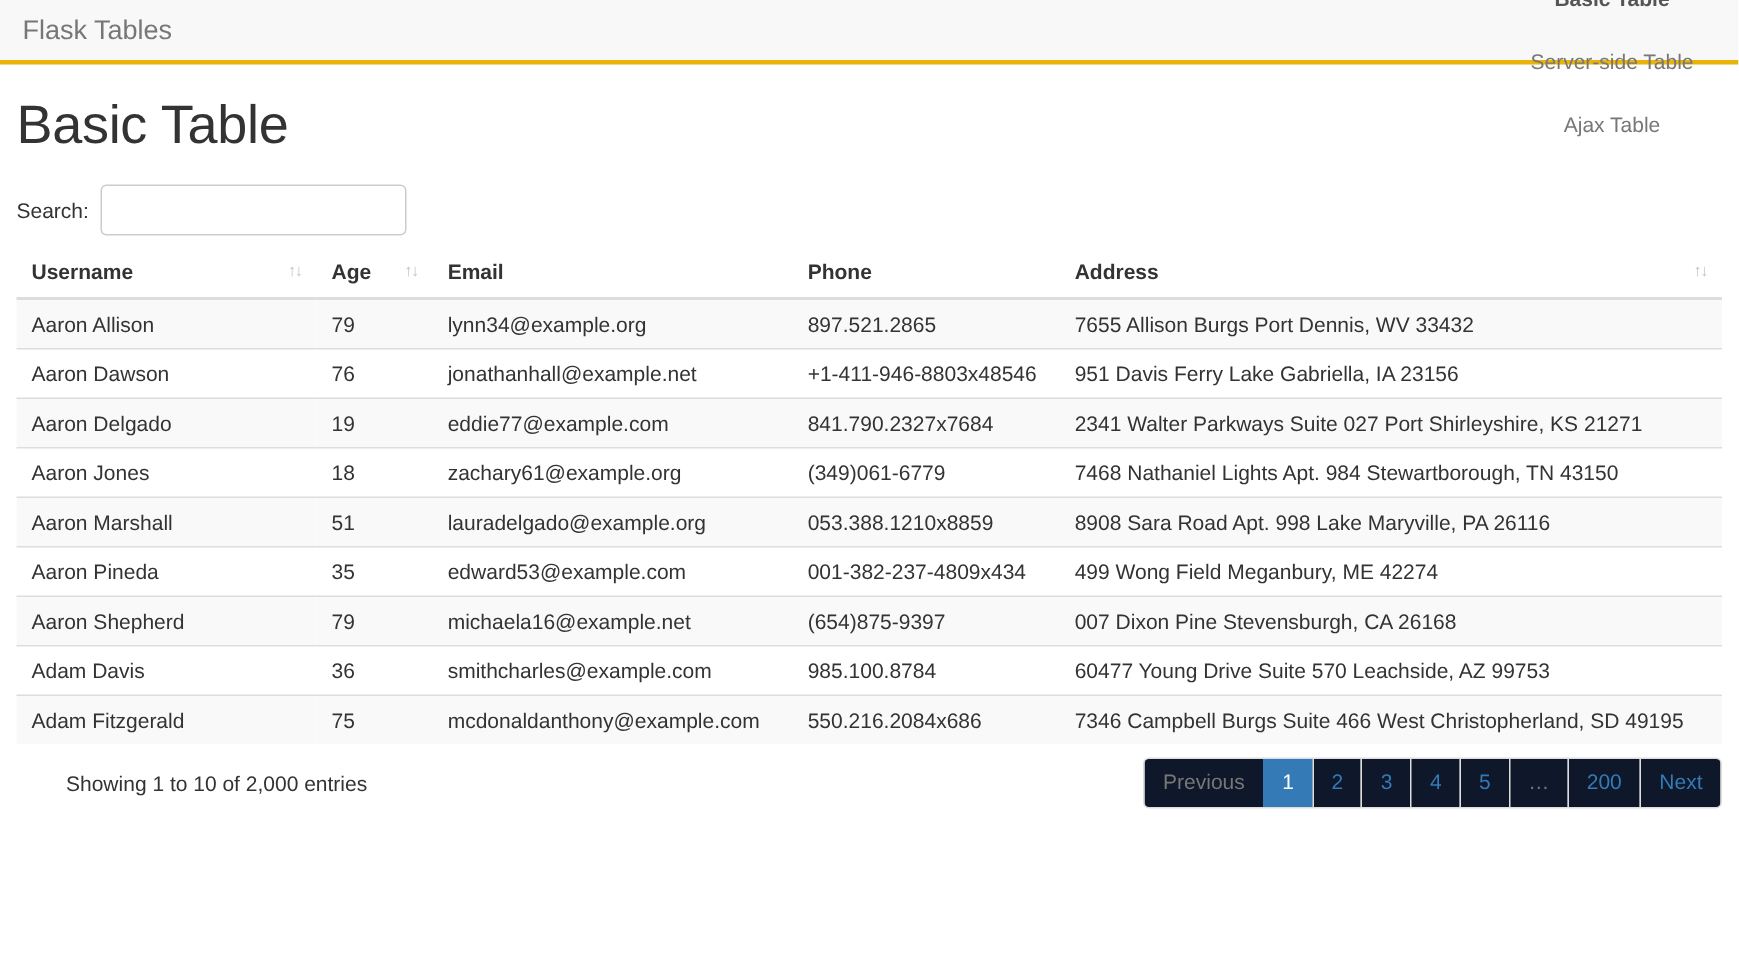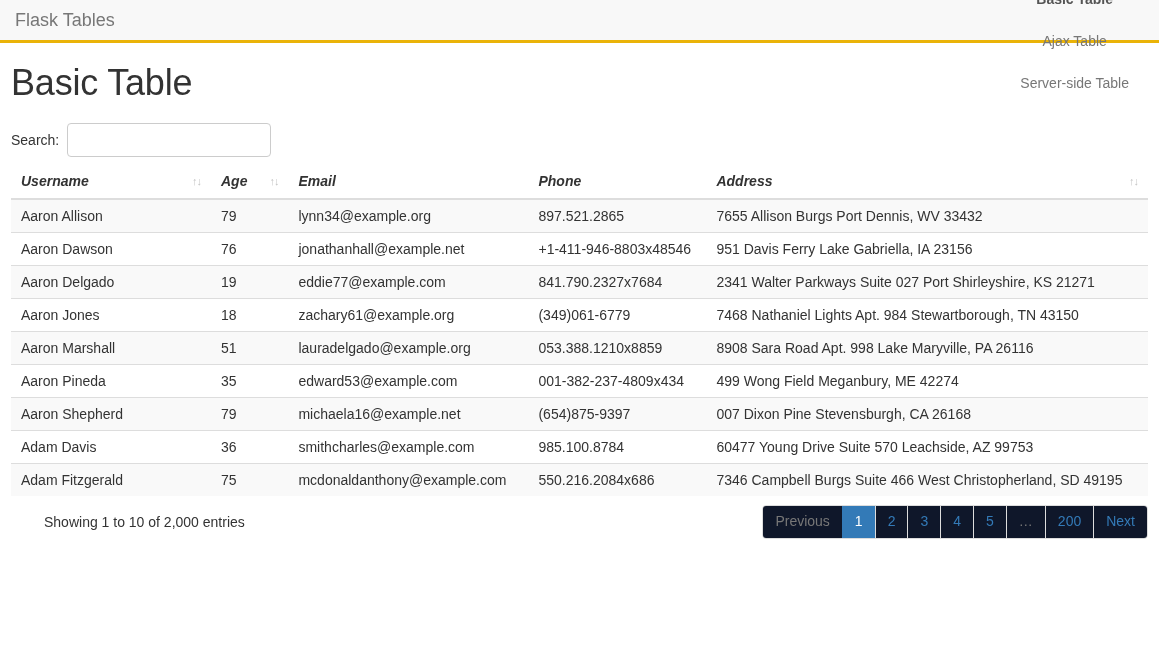--- a/index.html
+++ b/index.html
@@ -135,21 +135,20 @@
     vertical-align: bottom;
     white-space: nowrap;
     position: relative;
     cursor: pointer;
   }
   .th-inner {
     display: flex;
     align-items: center;
     justify-content: space-between;
     gap: 22px;
-    font-style: italic;
   }
   .sort-ind {
     color: #c4c4c4;
     font-size: 11px;
     font-weight: normal;
     letter-spacing: -1px;
     flex: 0 0 auto;
   }
   table.dataTable tbody td {
     padding: 8px 10px;
@@ -215,24 +214,24 @@
 <div class="navbar">
   <a class="navbar-brand" href="#">Flask Tables</a>
   <ul class="navbar-nav">
       <li>
         <a href="#">Bootstrap Table</a>
       </li>
       <li class="active">
         <a href="#">Basic Table</a>
       </li>
       <li>
-        <a href="#">Ajax Table</a>
+        <a href="#">Server-side Table</a>
       </li>
       <li>
-        <a href="#">Server-side Table</a>
+        <a href="#">Ajax Table</a>
       </li>
     </ul>
 </div>
 
 <div class="container">
 
   <h1 class="page-title">Basic Table</h1>
 
   <div class="dt-controls">
     <div class="dt-filter">

